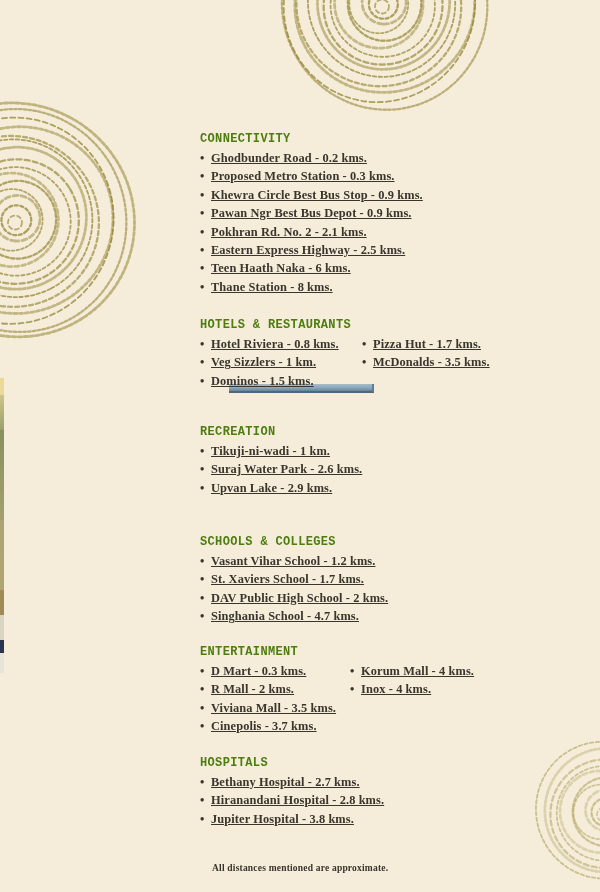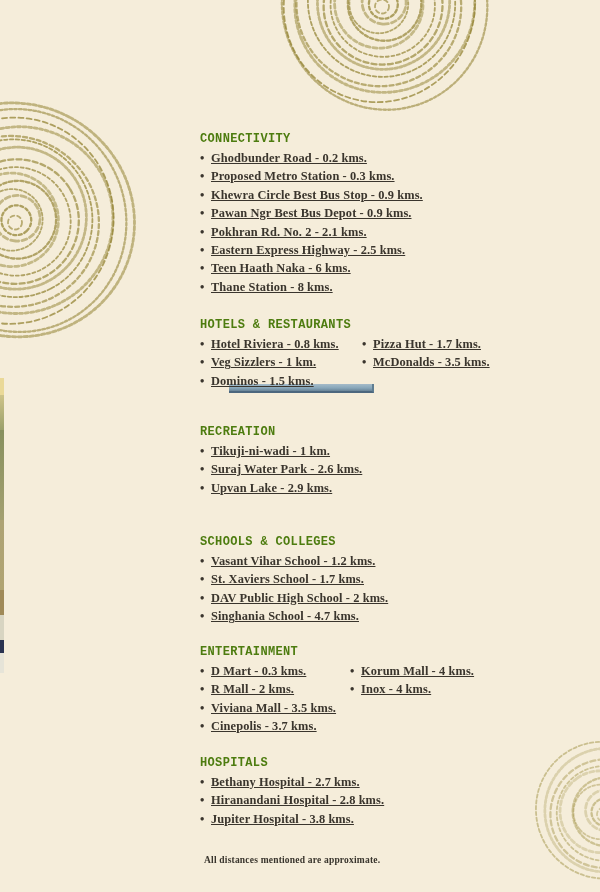--- a/index.html
+++ b/index.html
@@ -27,21 +27,21 @@
   .col-right.hotels{left:162px;}
   .col-right.ent{left:150px;}
   .highlight-bar{
     position:absolute;left:229px;top:384px;width:143px;height:7px;z-index:1;
     background:linear-gradient(180deg,#a2b9c8 0%,#83a4b9 55%,#627f94 100%);
     border-bottom:2px solid #44607a;border-right:2px solid #567астика8e;
     border-right:2px solid #56788e;
     opacity:0.95;
   }
   .footer-note{
-    position:absolute;left:200px;top:851px;margin:4px;z-index:2;
+    position:absolute;left:200px;top:851px;margin:12px;z-index:2;
     font-size:9.5px;font-weight:700;letter-spacing:0.2px;color:#38342c;
   }
   .edge-sliver{position:absolute;left:0;top:378px;width:4px;z-index:1;}
   .edge-sliver .seg{width:4px;}
   .seg.s1{height:17px;background:#ead998;}
   .seg.s2{height:35px;background:linear-gradient(180deg,#cfc489,#9aa06b);}
   .seg.s3{height:90px;background:linear-gradient(180deg,#87905e,#a3a070);}
   .seg.s4{height:70px;background:linear-gradient(180deg,#aea374,#b0a472);}
   .seg.s5{height:25px;background:#a08a58;}
   .seg.s6{height:25px;background:#d8d5c2;}

